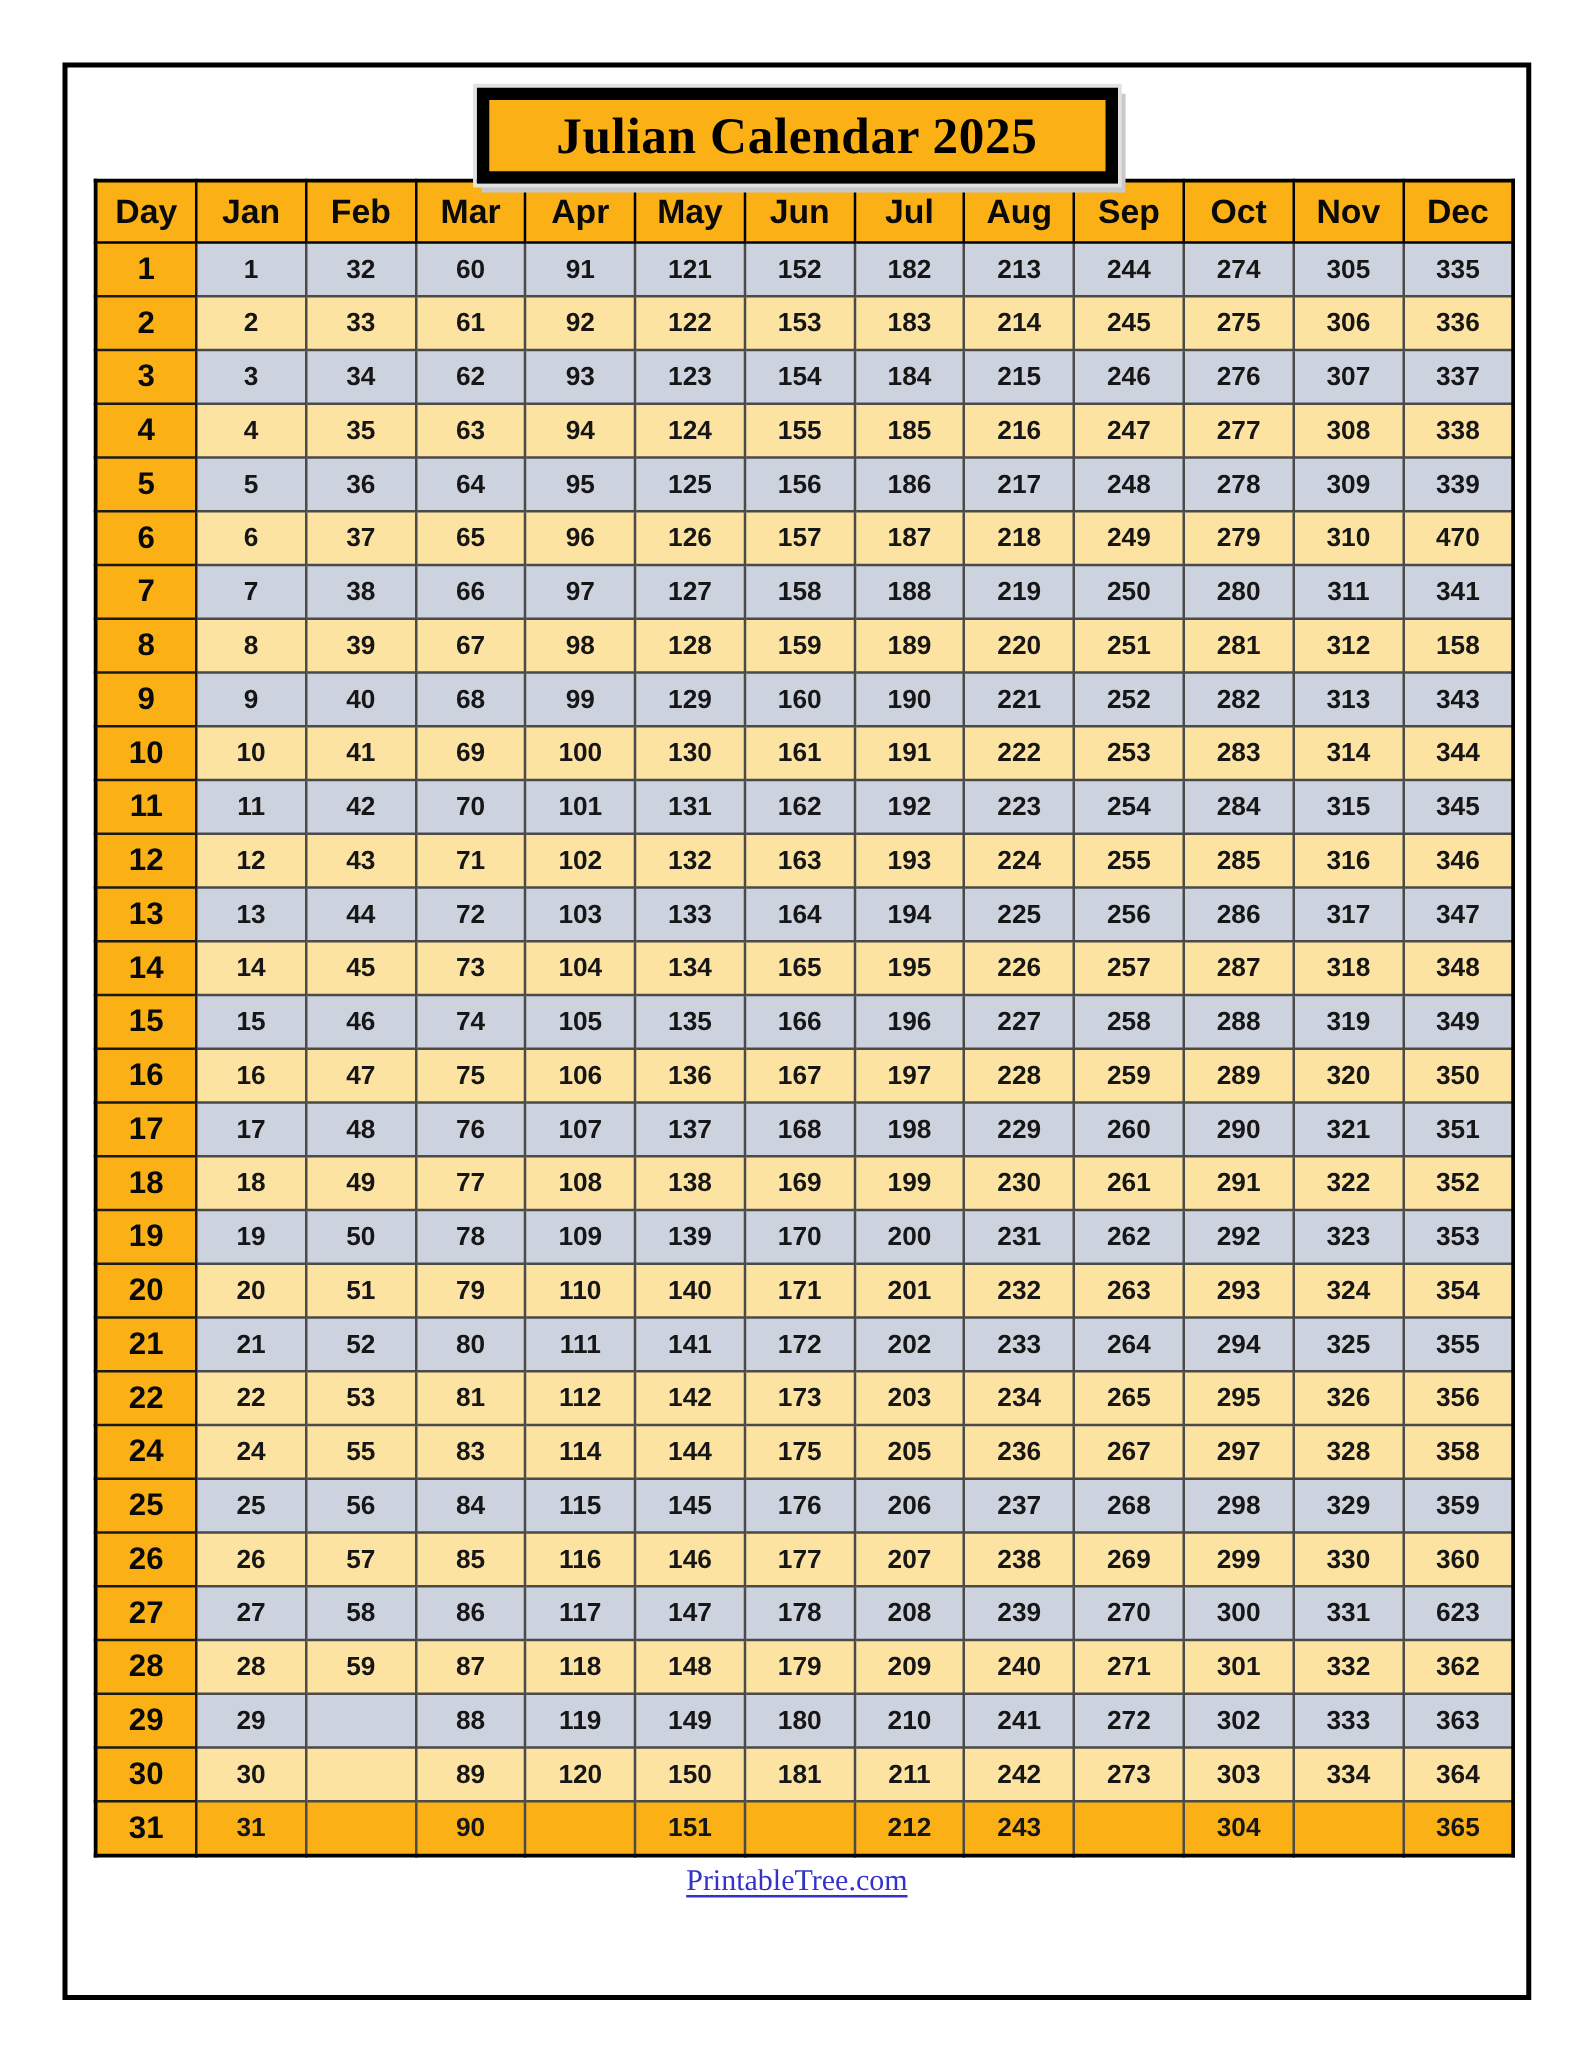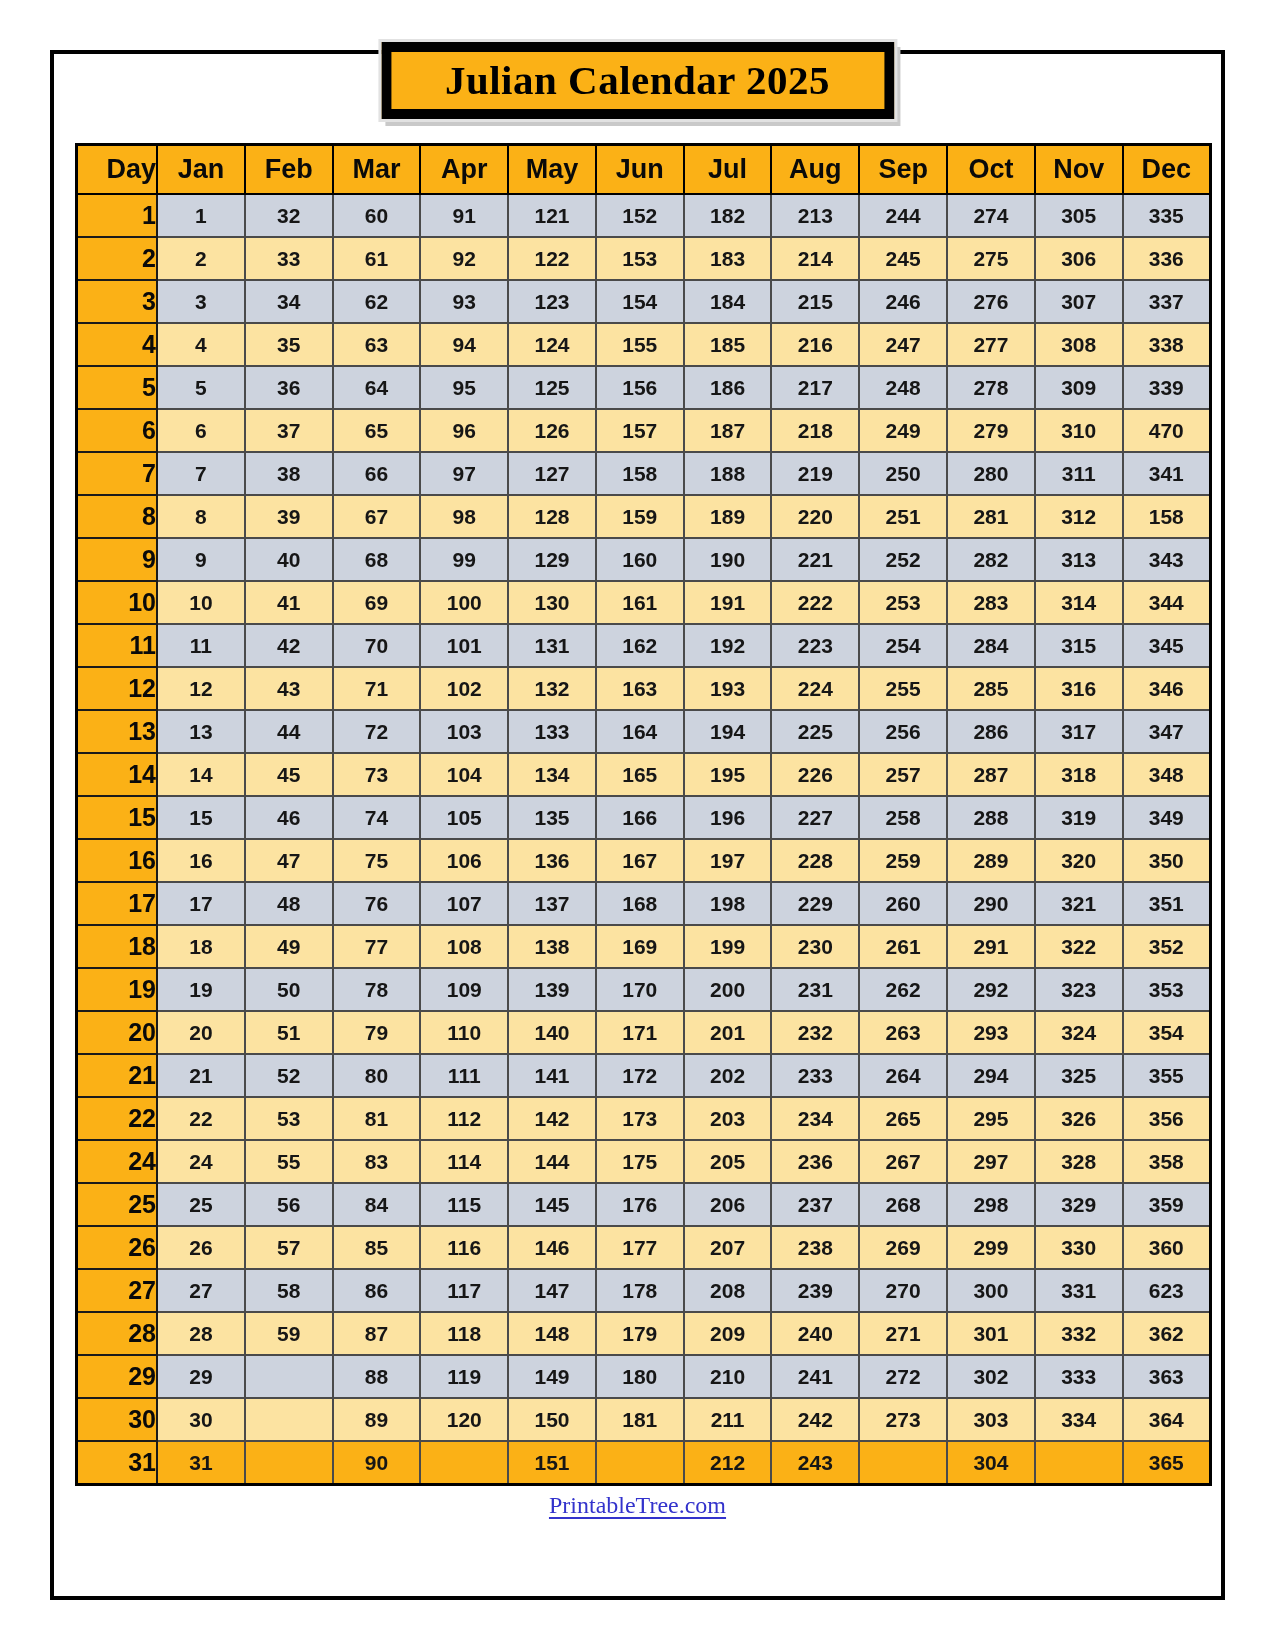--- a/index.html
+++ b/index.html
@@ -19,21 +19,21 @@
     position: absolute;
     left: 50px;
     top: 50px;
     width: 1175px;
     height: 1550px;
     border: 4px solid var(--page_border, #000);
     box-sizing: border-box;
   }
   .banner {
     position: absolute;
-    top: 42px;
+    top: 70px;
     left: 50%;
     transform: translateX(-50%);
     background: var(--gold, #FBB116);
     border: 10px solid #000;
     outline: 3px solid #e2e2e2;
     box-shadow: 5px 6px 0 1px #c9c9c9;
     padding: 5px 54px;
     white-space: nowrap;
     z-index: 2;
   }
@@ -51,21 +51,20 @@
     left: 75px;
     top: 143px;
     width: 1137px;
     border-collapse: collapse;
     table-layout: fixed;
     border: 3px solid #000;
   }
   table.calendar th:first-child,
   table.calendar td:first-child {
     width: 78px;
-    text-align: right;
   }
   table.calendar th {
     background: var(--gold, #FBB116);
     color: #0a0a0a;
     font-size: 27px;
     font-weight: bold;
     height: 47px;
     border: 2px solid #000;
     text-align: center;
     padding: 0;

